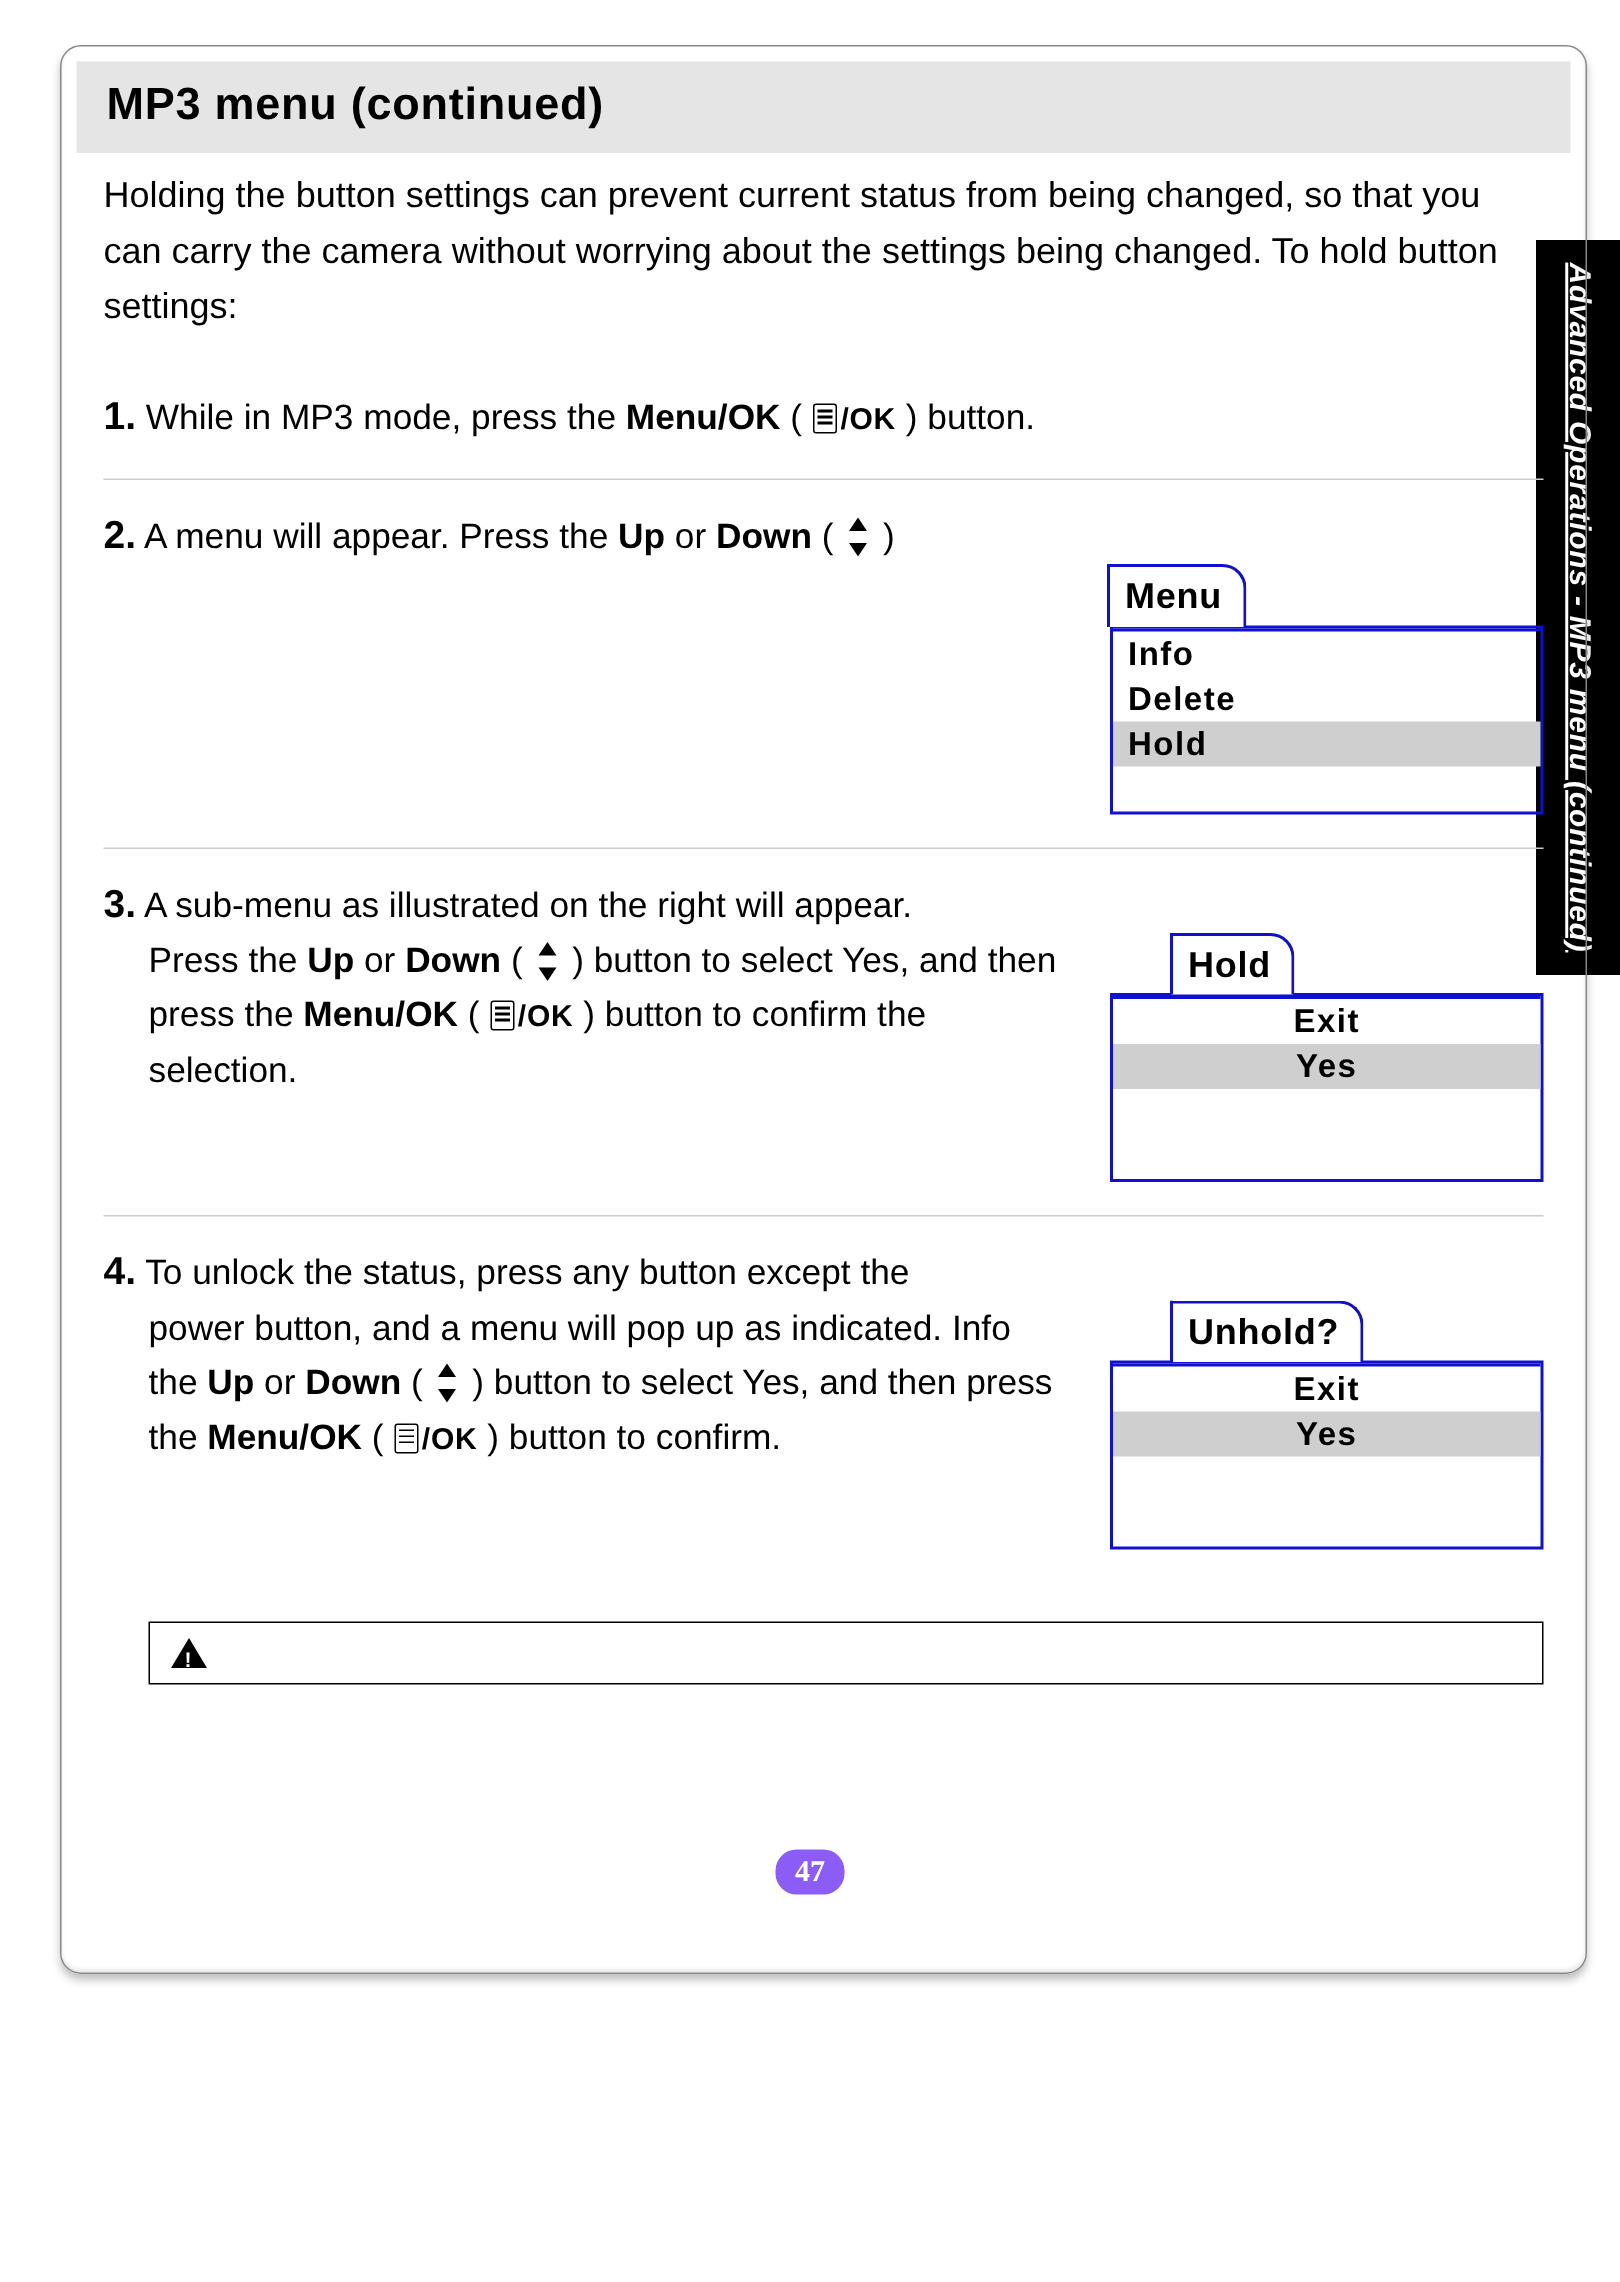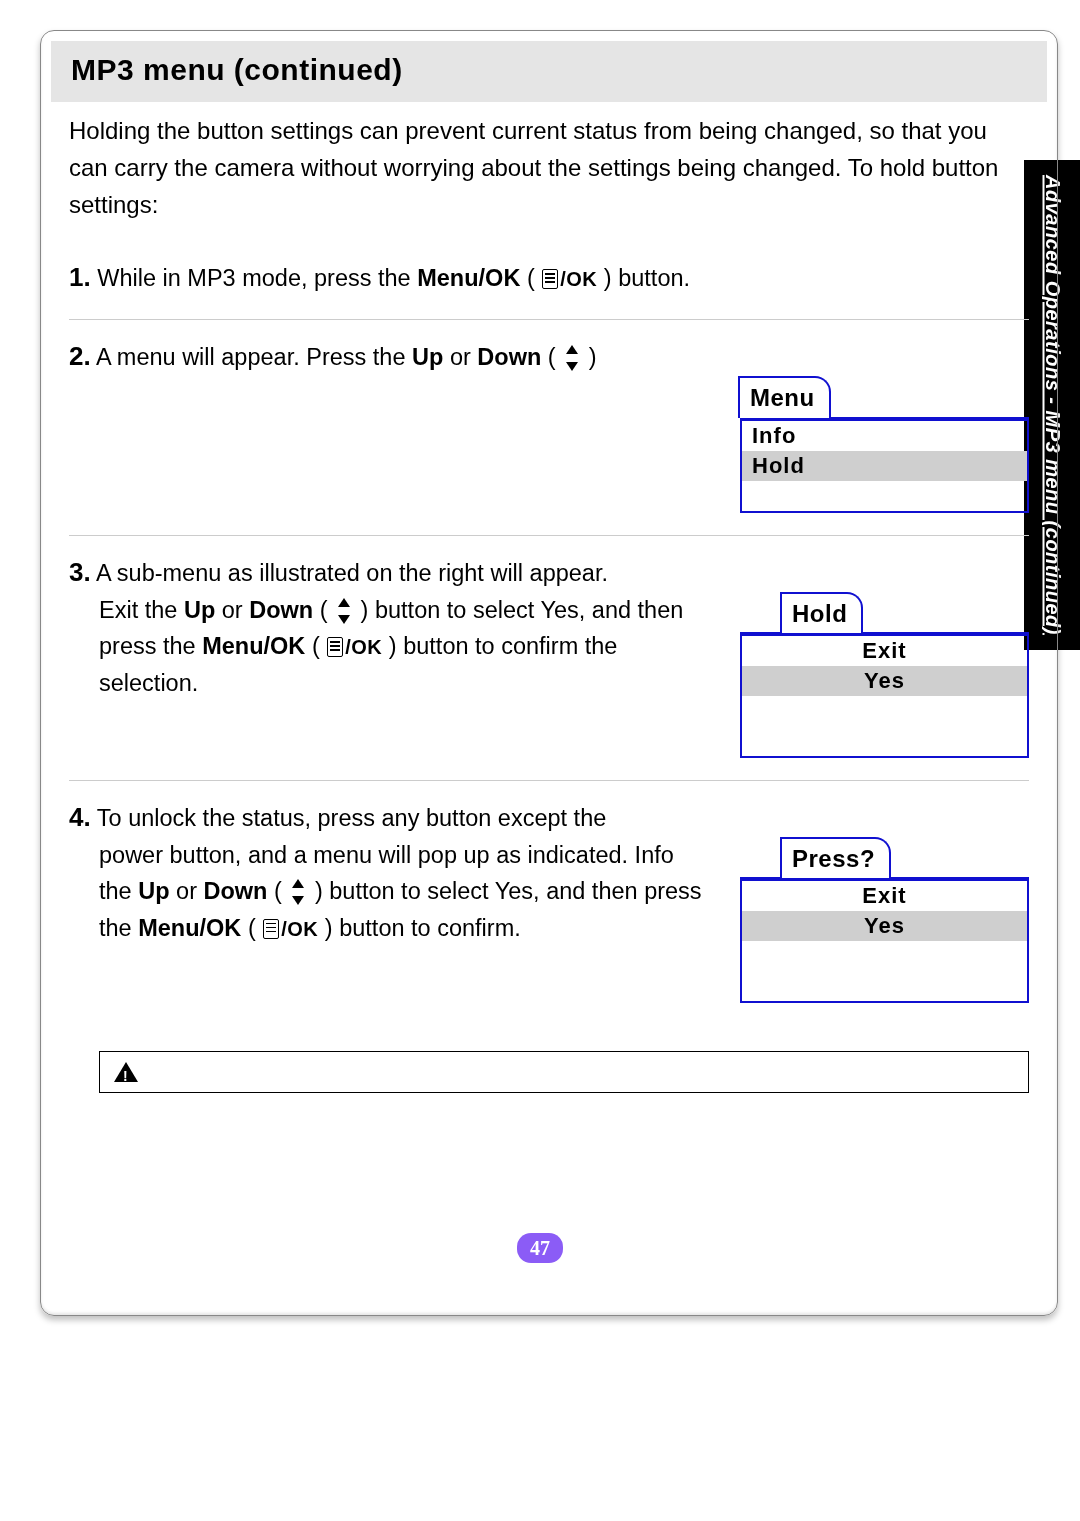--- a/index.html
+++ b/index.html
@@ -197,31 +197,32 @@
     <div class="step-row">
       <div class="step-text">
         <span class="num">2.</span><span> A menu will appear. Press the </span><b>Up</b><span> or </span><b>Down</b>
         <span> ( </span><span class="ico-updown"></span><span> )</span>
       </div>
       <div class="lcd">
         <span class="lcd-tab">Menu</span>
         <div class="lcd-box">
           <div class="lcd-body">
             <div class="lcd-item left">Info</div>
+            <div class="lcd-item left">Delete</div>
             <div class="lcd-item left hi">Hold</div>
             <div class="lcd-item">&nbsp;</div>
           </div>
         </div>
       </div>
     </div>
 
     <div class="step-row">
       <div class="step-text">
         <span class="num">3.</span><span> A sub-menu as illustrated on the right will appear.</span>
-        <span class="indent"><span>Exit the </span><b>Up</b><span> or </span><b>Down</b>
+        <span class="indent"><span>Press the </span><b>Up</b><span> or </span><b>Down</b>
         <span> ( </span><span class="ico-updown"></span><span> )</span><span> button to select Yes, and then press the </span><b>Menu/OK</b>
         <span> ( </span><span class="ico-menu"></span><b class="ok">/OK</b><span> )</span><span> button to confirm the selection.</span></span>
       </div>
       <div class="lcd">
         <span class="lcd-tab center">Hold</span>
         <div class="lcd-box">
           <div class="lcd-body">
             <div class="lcd-item center">Exit</div>
             <div class="lcd-item center hi">Yes</div>
             <div class="lcd-item">&nbsp;</div>
@@ -232,21 +233,21 @@
     </div>
 
     <div class="step-row">
       <div class="step-text">
         <span class="num">4.</span><span> To unlock the status, press any button except the</span>
         <span class="indent"><span>power button, and a menu will pop up as indicated. Info the </span><b>Up</b><span> or </span><b>Down</b>
         <span> ( </span><span class="ico-updown"></span><span> )</span><span> button to select Yes, and then press the </span><b>Menu/OK</b>
         <span> ( </span><span class="ico-menu"></span><b class="ok">/OK</b><span> )</span><span> button to confirm.</span></span>
       </div>
       <div class="lcd">
-        <span class="lcd-tab center">Press?</span>
+        <span class="lcd-tab center">Unhold?</span>
         <div class="lcd-box">
           <div class="lcd-body">
             <div class="lcd-item center">Exit</div>
             <div class="lcd-item center hi">Yes</div>
             <div class="lcd-item">&nbsp;</div>
             <div class="lcd-item">&nbsp;</div>
           </div>
         </div>
       </div>
     </div>

